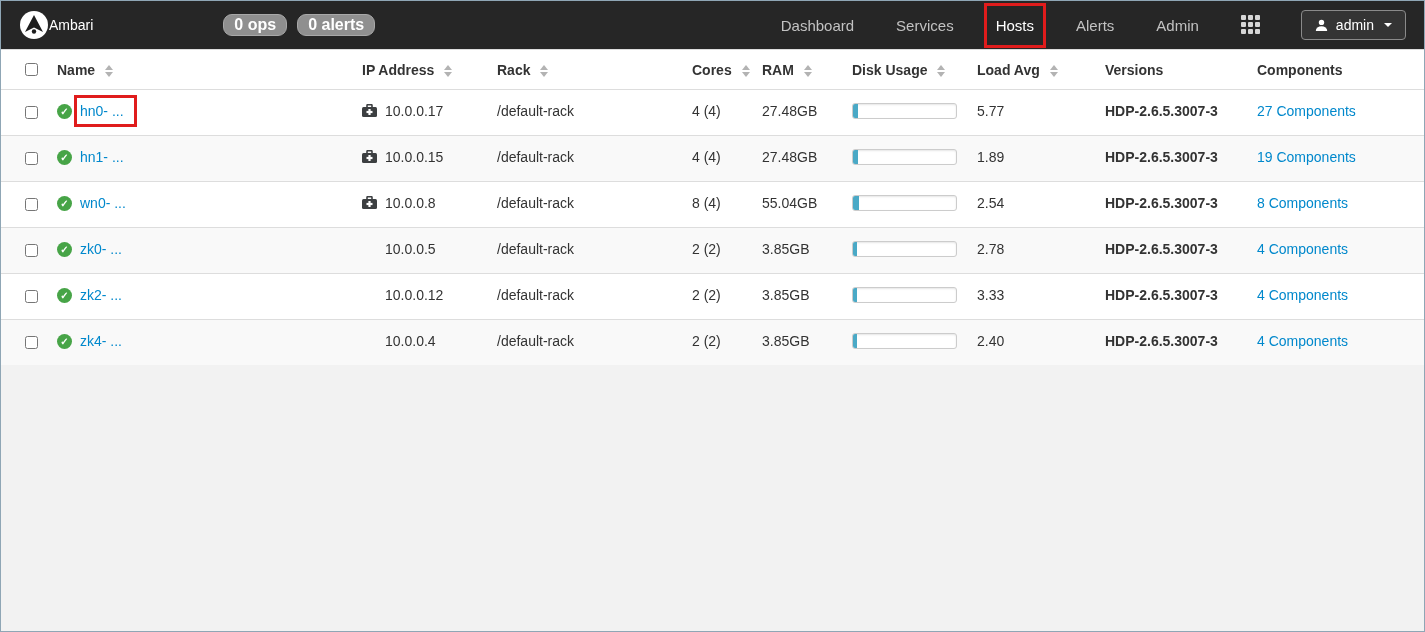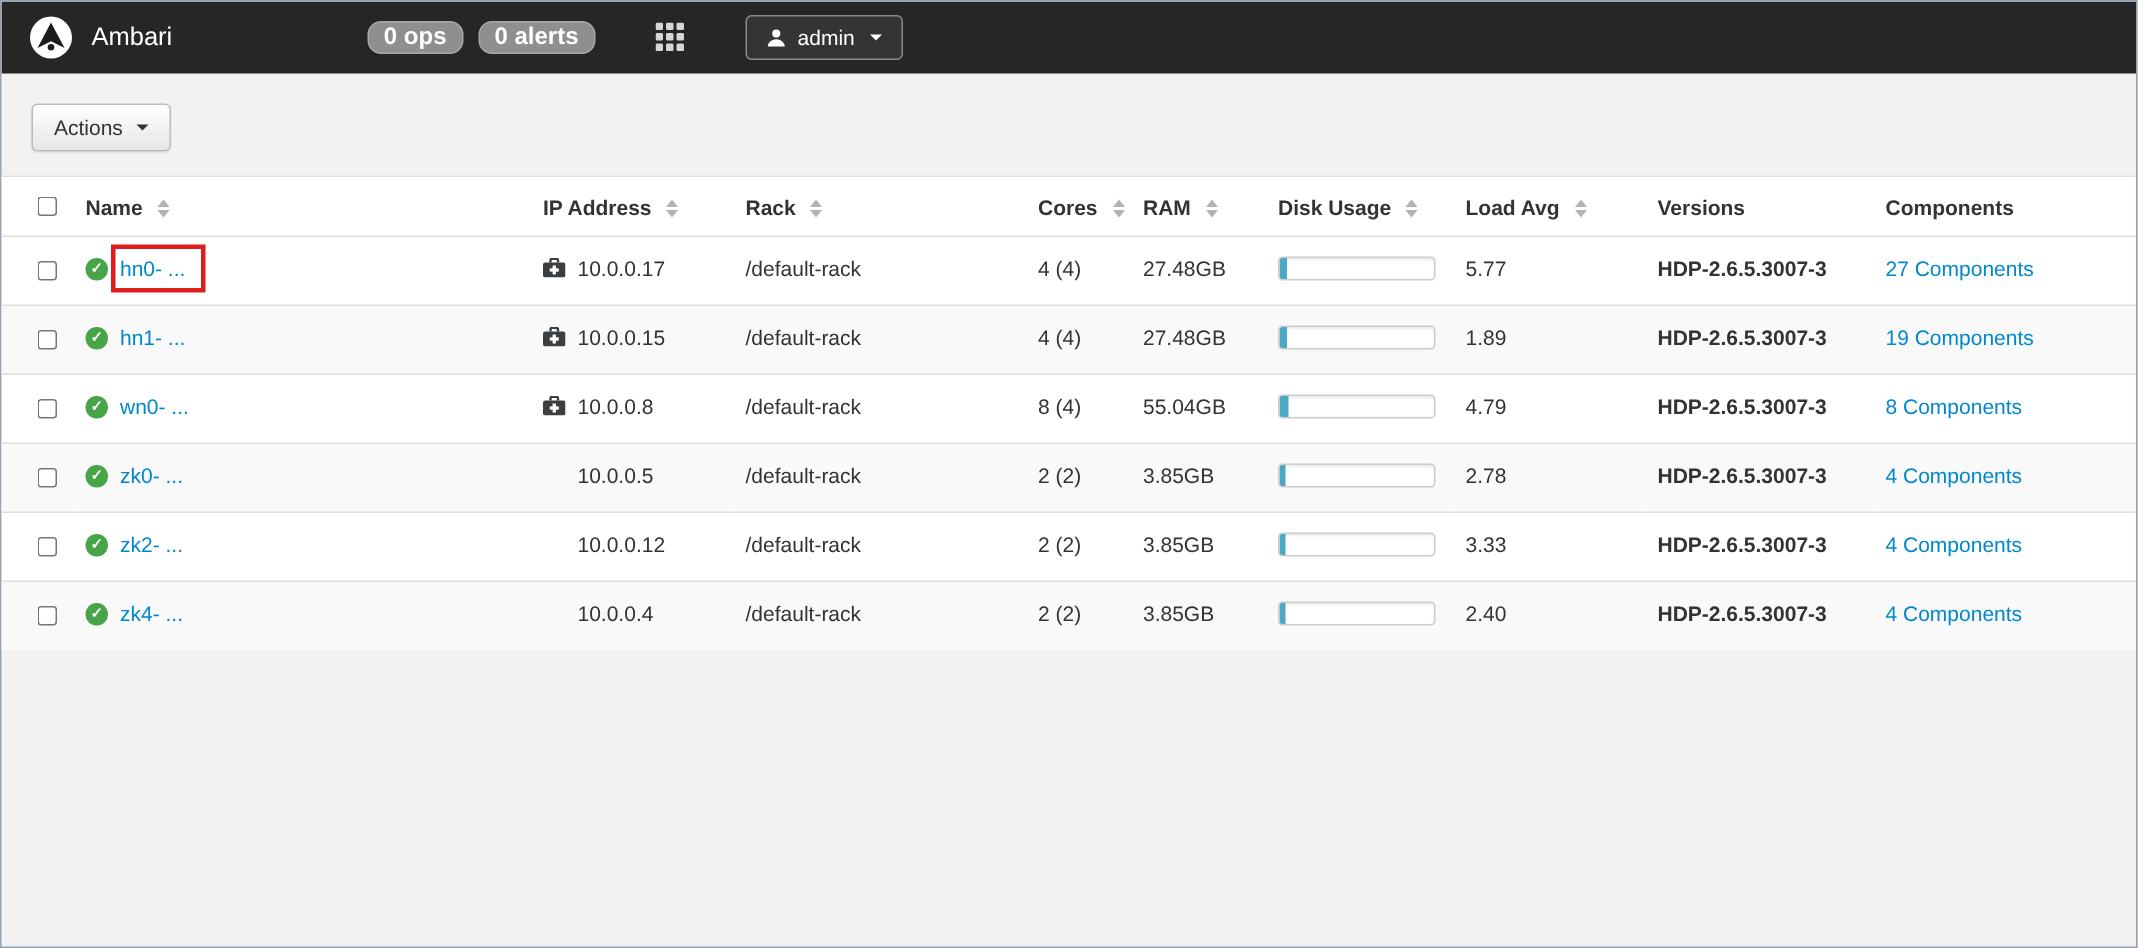--- a/index.html
+++ b/index.html
@@ -8,21 +8,21 @@
     --status-green:#47a447;
     --disk-fill:#4aa9c6;
     --annotation-red:#e01c1c;
   }
   *{box-sizing:border-box;}
   body{margin:0;background:#888;font-family:"Liberation Sans",sans-serif;}
   .page{width:1425px;height:632px;background:#f2f2f2;border:1px solid #8fa6b5;overflow:hidden;margin:0 auto;}
 
   
   .navbar{height:48px;background:var(--navbar-bg);display:flex;align-items:center;padding:0 18px;color:#fff;}
-  .brand{display:flex;align-items:center;gap:12px;font-size:17px;color:#fff;cursor:pointer;}
+  .brand{display:flex;align-items:center;font-size:14px;color:#fff;cursor:pointer;}
   .badges{margin-left:130px;display:flex;gap:10px;}
   .badge{background:#8f8f8f;border:1px solid #a8a8a8;color:#fff;font-size:16px;font-weight:bold;padding:2px 10px;border-radius:9px;line-height:16px;cursor:pointer;}
   .nav-items{margin-left:auto;display:flex;align-items:center;gap:38px;font-size:15px;color:#c2c2c2;}
   .nav-item{cursor:pointer;position:relative;padding:4px 2px;white-space:nowrap;}
   .nav-item.active{color:#fff;}
   .views-icon{margin-left:40px;cursor:pointer;display:flex;align-items:center;}
   .user-btn{margin-left:40px;background:#343434;border:1px solid #8a8a8a;border-radius:4px;color:#fff;
             font-size:14px;padding:6px 13px;display:flex;align-items:center;gap:8px;cursor:pointer;font-family:inherit;}
   .caret{display:inline-block;width:0;height:0;border-left:4px solid transparent;border-right:4px solid transparent;border-top:4px solid currentColor;margin-left:2px;}
 
@@ -84,20 +84,38 @@
         </svg>
       </span>
       <span>Ambari</span>
     </div>
 
     <div class="badges">
       <span class="badge">0 ops</span>
       <span class="badge">0 alerts</span>
     </div>
 
+    <div class="nav-items">
+      <div class="nav-item">
+        <span>Dashboard</span>
+      </div>
+      <div class="nav-item">
+        <span>Services</span>
+      </div>
+      <div class="nav-item active">
+        <span>Hosts</span>
+        <span class="annotation-box"></span>
+      </div>
+      <div class="nav-item">
+        <span>Alerts</span>
+      </div>
+      <div class="nav-item">
+        <span>Admin</span>
+      </div>
+    </div>
 
     <div class="views-icon">
       <svg width="20" height="20" viewBox="0 0 20 20">
         <g fill="#d6d6d6">
           <rect x="0" y="0" width="5" height="5" rx="1"></rect>
             <rect x="7" y="0" width="5" height="5" rx="1"></rect>
             <rect x="14" y="0" width="5" height="5" rx="1"></rect>
           <rect x="0" y="7" width="5" height="5" rx="1"></rect>
             <rect x="7" y="7" width="5" height="5" rx="1"></rect>
             <rect x="14" y="7" width="5" height="5" rx="1"></rect>
@@ -113,26 +131,20 @@
         <svg width="13" height="13" viewBox="0 0 13 13">
           <circle cx="6.5" cy="3.4" r="2.7" fill="#ffffff"></circle>
           <path d="M0.8 12 a5.7 4.8 0 0 1 11.4 0 z" fill="#ffffff"></path>
         </svg>
       </span>
       <span>admin</span>
       <span class="caret"></span>
     </button>
   </div>
 
-  <div class="actions-row">
-    <button class="btn-actions">
-      <span>Actions</span>
-      <span class="caret" style="color:#333;"></span>
-    </button>
-  </div>
 
 
   <div class="table-section">
     <table>
       <colgroup>
         <col style="width:48px">
           <col style="width:305px">
           <col style="width:135px">
           <col style="width:195px">
         <col style="width:70px">
@@ -293,21 +305,21 @@
       </span><span>10.0.0.8</span>
     </td>
     <td><span>/default-rack</span></td>
     <td><span>8 (4)</span></td>
     <td><span>55.04GB</span></td>
     <td>
       <div class="disk-bar">
         <div class="disk-fill" style="width: 6%;"></div>
       </div>
     </td>
-    <td><span>4.79</span></td>
+    <td><span>2.54</span></td>
     <td class="versions-cell"><span>HDP-2.6.5.3007-3</span></td>
     <td><a href="#" class="blue-link">8 Components</a></td>
   </tr>
 
   <tr class="alt">
     <td class="col-check"><input type="checkbox" style=""></td>
     <td>
       <div class="name-cell">
         <span class="status-ok">✓</span>
         <span class="name-wrap">

